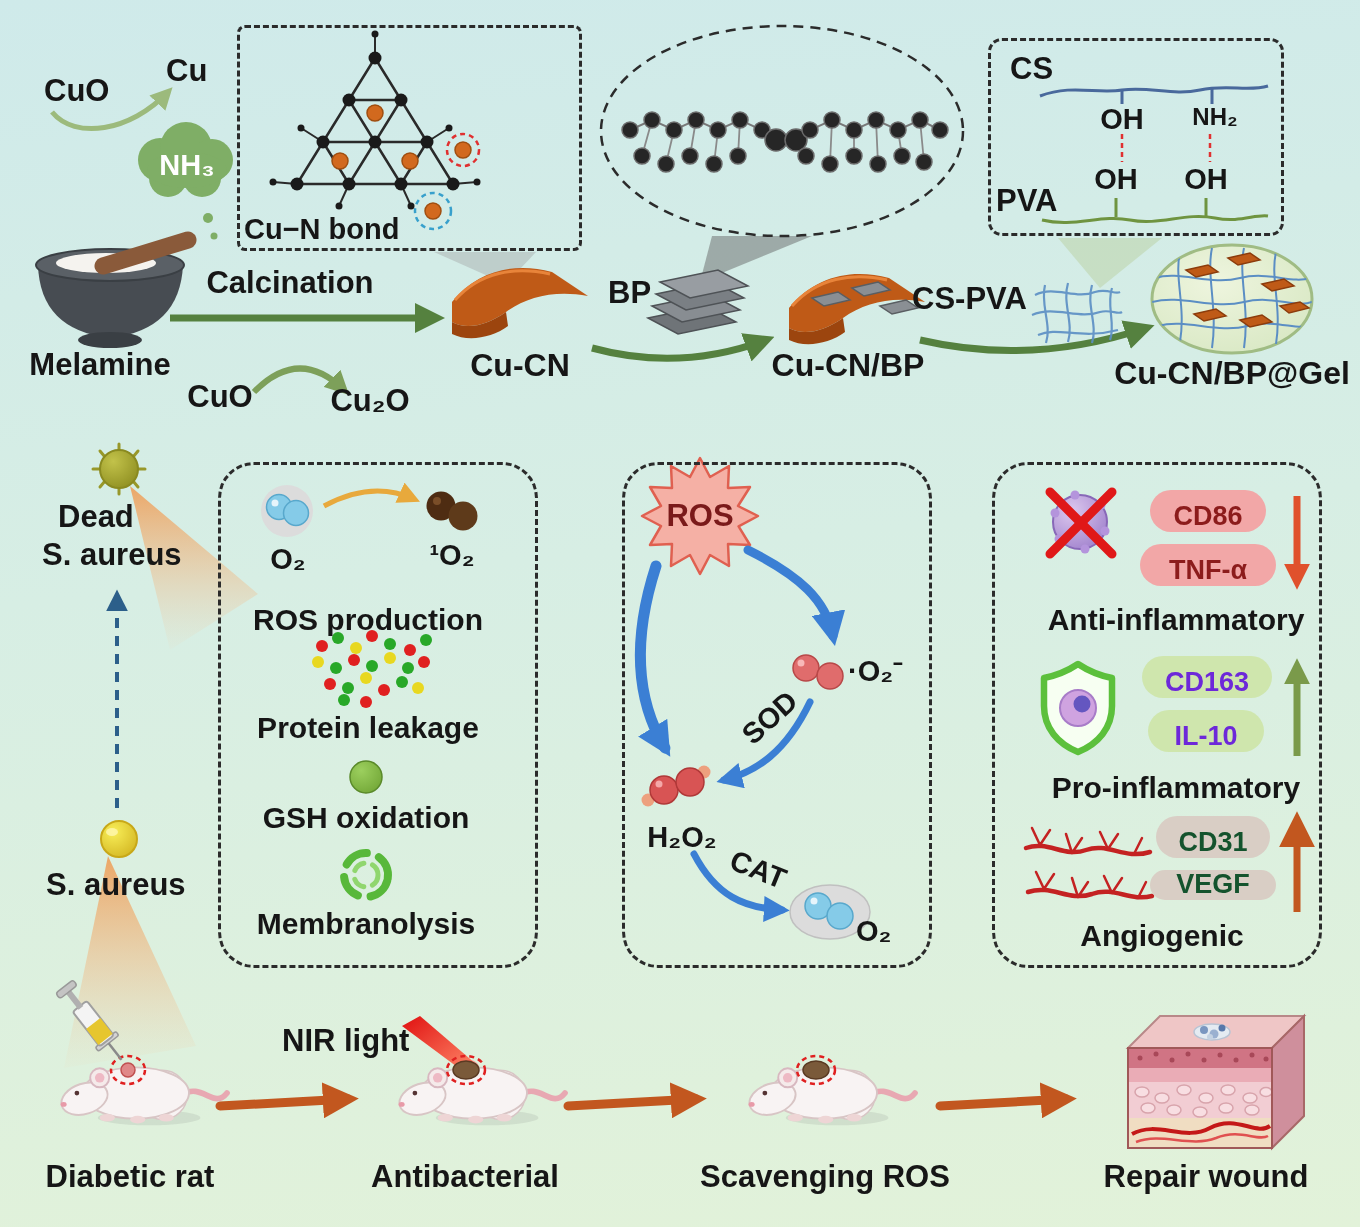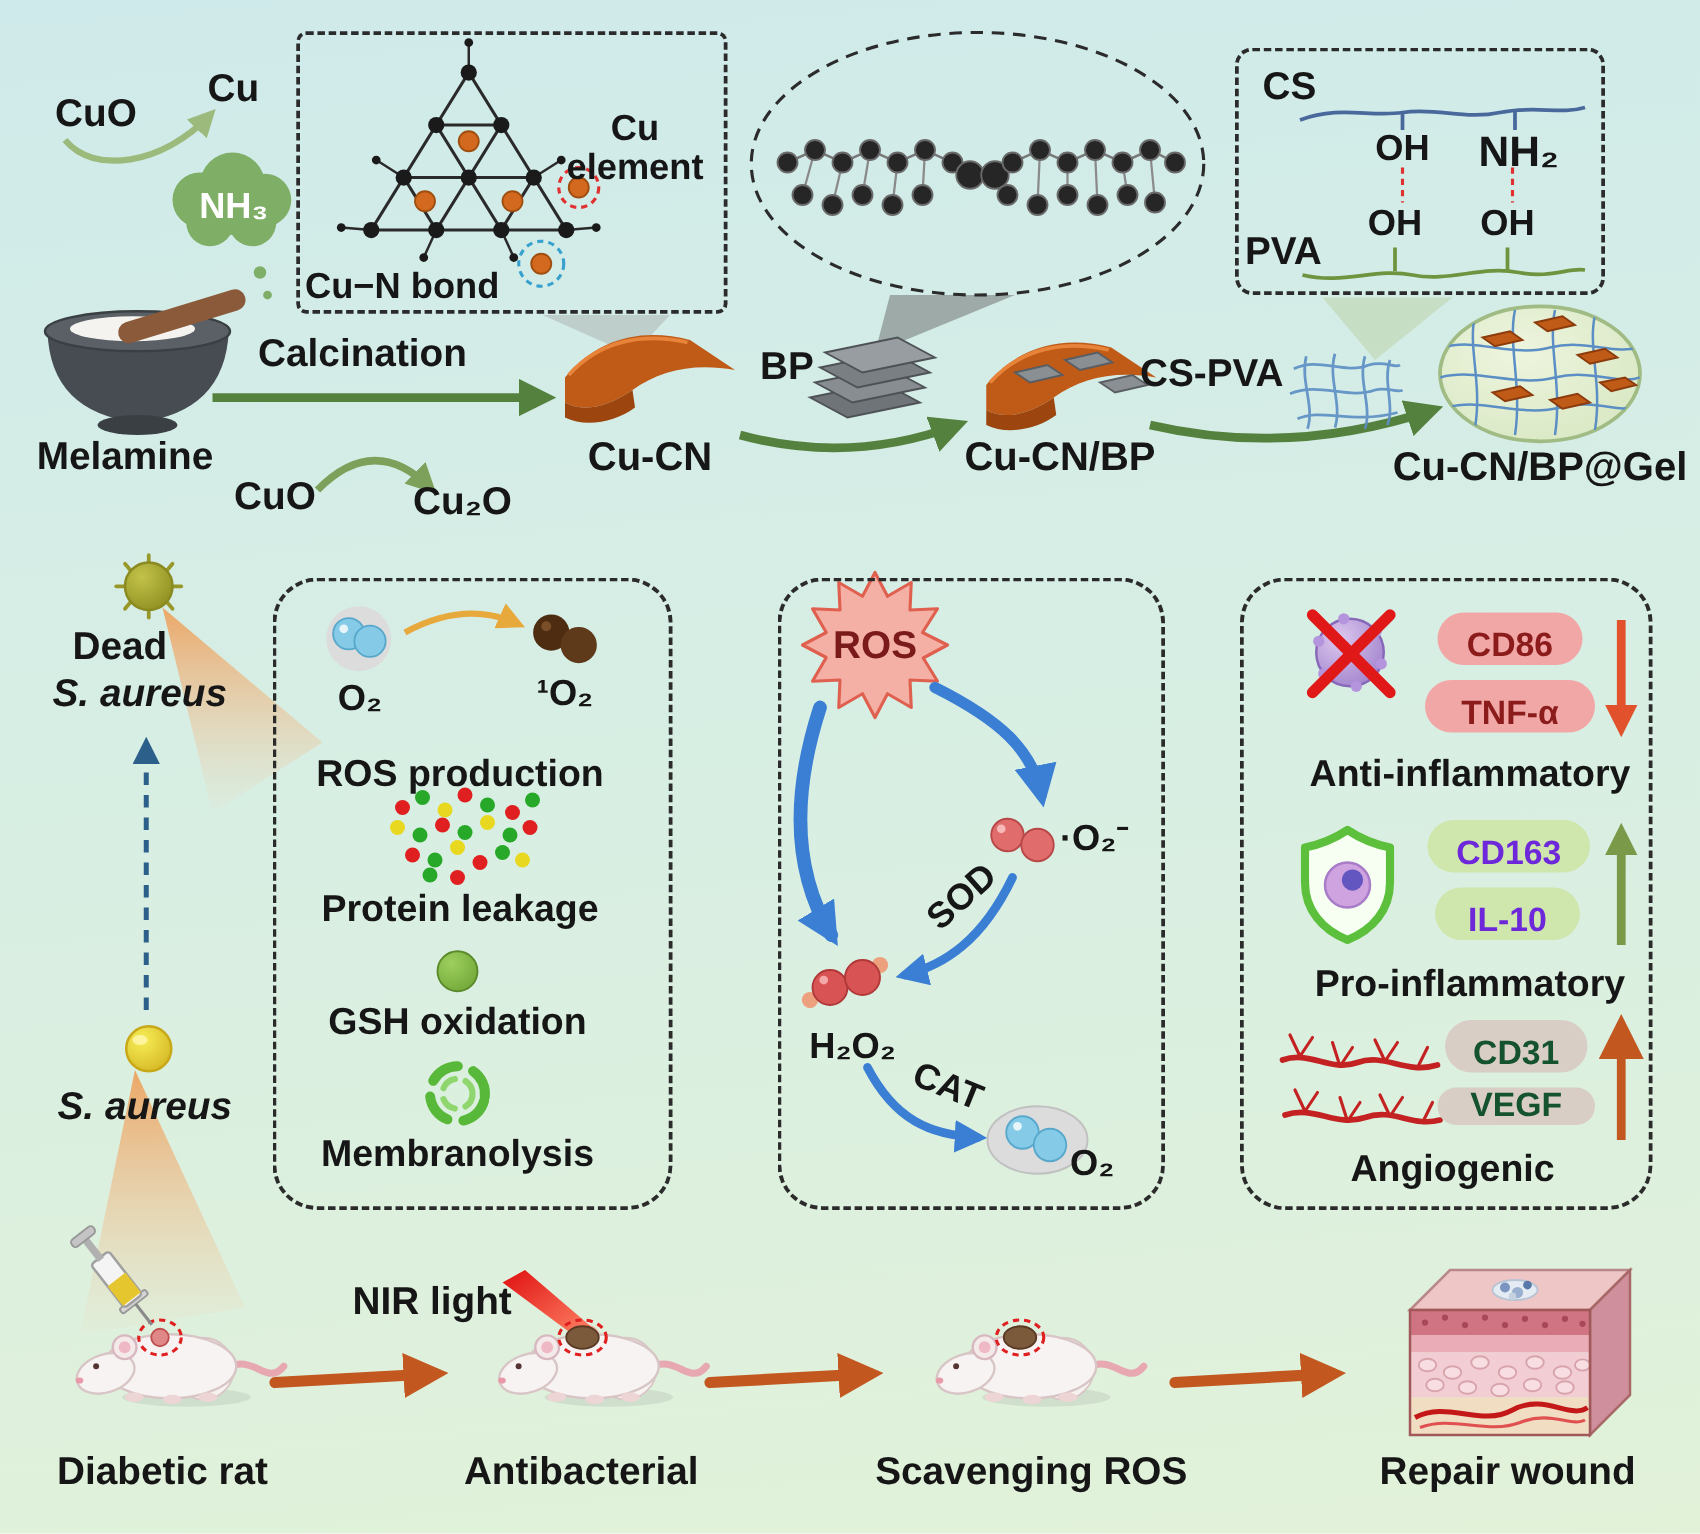--- a/index.html
+++ b/index.html
@@ -3,21 +3,21 @@
 <meta charset="utf-8">
 <style>
   *{margin:0;padding:0;box-sizing:border-box}
   html,body{width:1360px;height:1227px}
   body{font-family:"Liberation Sans",sans-serif}
   #fig{position:relative;width:1360px;height:1227px;overflow:hidden;
        background:linear-gradient(175deg,#cfeaea 0%,#d7eee4 45%,#e2f2d9 100%)}
   #gfx{position:absolute;left:0;top:0}
   .t{position:absolute;font-weight:700;color:#161616;white-space:nowrap;line-height:1.08}
   .tc{transform:translateX(-50%)}
-  .it{font-style:italic}
+  .it{}
   .wrap{white-space:normal;text-align:center}
   .dbox{position:absolute;border:3px dashed #2b2b2b;background:transparent}
   .pill{position:absolute;display:flex;align-items:flex-end;justify-content:center;
         border-radius:22px;font-weight:700;font-size:27px}
   .pink{background:#f2a7a7;color:#8c1c1c}
   .green{background:#cfe6ad;color:#6d28d9}
   .taupe{background:#d9cec5;color:#14532d}
 </style>
 </head>
 <body>
@@ -493,30 +493,29 @@
 <div class="dbox" style="left:622px;top:462px;width:310px;height:506px;border-radius:36px"></div>
 <div class="dbox" style="left:992px;top:462px;width:330px;height:506px;border-radius:36px"></div>
 
 <div class="t" style="left:44px;top:74px;font-size:31px">CuO</div>
 <div class="t" style="left:166px;top:54px;font-size:31px">Cu</div>
 <div class="t tc" style="left:187px;top:150px;font-size:29px;color:#fff">NH₃</div>
 <div class="t tc" style="left:100px;top:348px;font-size:31px">Melamine</div>
 <div class="t tc" style="left:290px;top:266px;font-size:31px">Calcination</div>
 <div class="t tc" style="left:220px;top:380px;font-size:31px">CuO</div>
 <div class="t tc" style="left:370px;top:384px;font-size:31px">Cu₂O</div>
-<div class="t wrap" style="left:447px;top:88px;width:122px;font-size:29px">Cu element</div>
 <div class="t" style="left:244px;top:214px;font-size:29px">Cu−N bond</div>
 <div class="t tc" style="left:520px;top:348px;font-size:32px">Cu-CN</div>
 <div class="t" style="left:608px;top:276px;font-size:31px">BP</div>
 <div class="t tc" style="left:848px;top:348px;font-size:32px">Cu-CN/BP</div>
 <div class="t" style="left:912px;top:282px;font-size:31px">CS-PVA</div>
 <div class="t" style="left:1010px;top:52px;font-size:31px">CS</div>
 <div class="t" style="left:996px;top:184px;font-size:31px">PVA</div>
 <div class="t tc" style="left:1122px;top:104px;font-size:29px">OH</div>
-<div class="t tc" style="left:1215px;top:104px;font-size:34px">NH₂</div>
+<div class="t tc" style="left:1215px;top:104px;font-size:24px">NH₂</div>
 <div class="t tc" style="left:1116px;top:164px;font-size:29px">OH</div>
 <div class="t tc" style="left:1206px;top:164px;font-size:29px">OH</div>
 <div class="t tc" style="left:1232px;top:356px;font-size:32px">Cu-CN/BP@Gel</div>
 
 <div class="t" style="left:58px;top:500px;font-size:31px">Dead</div>
 <div class="t it" style="left:42px;top:538px;font-size:31px">S. aureus</div>
 <div class="t it" style="left:46px;top:868px;font-size:31px">S. aureus</div>
 
 <div class="t tc" style="left:288px;top:544px;font-size:29px">O₂</div>
 <div class="t tc" style="left:452px;top:540px;font-size:29px">¹O₂</div>

